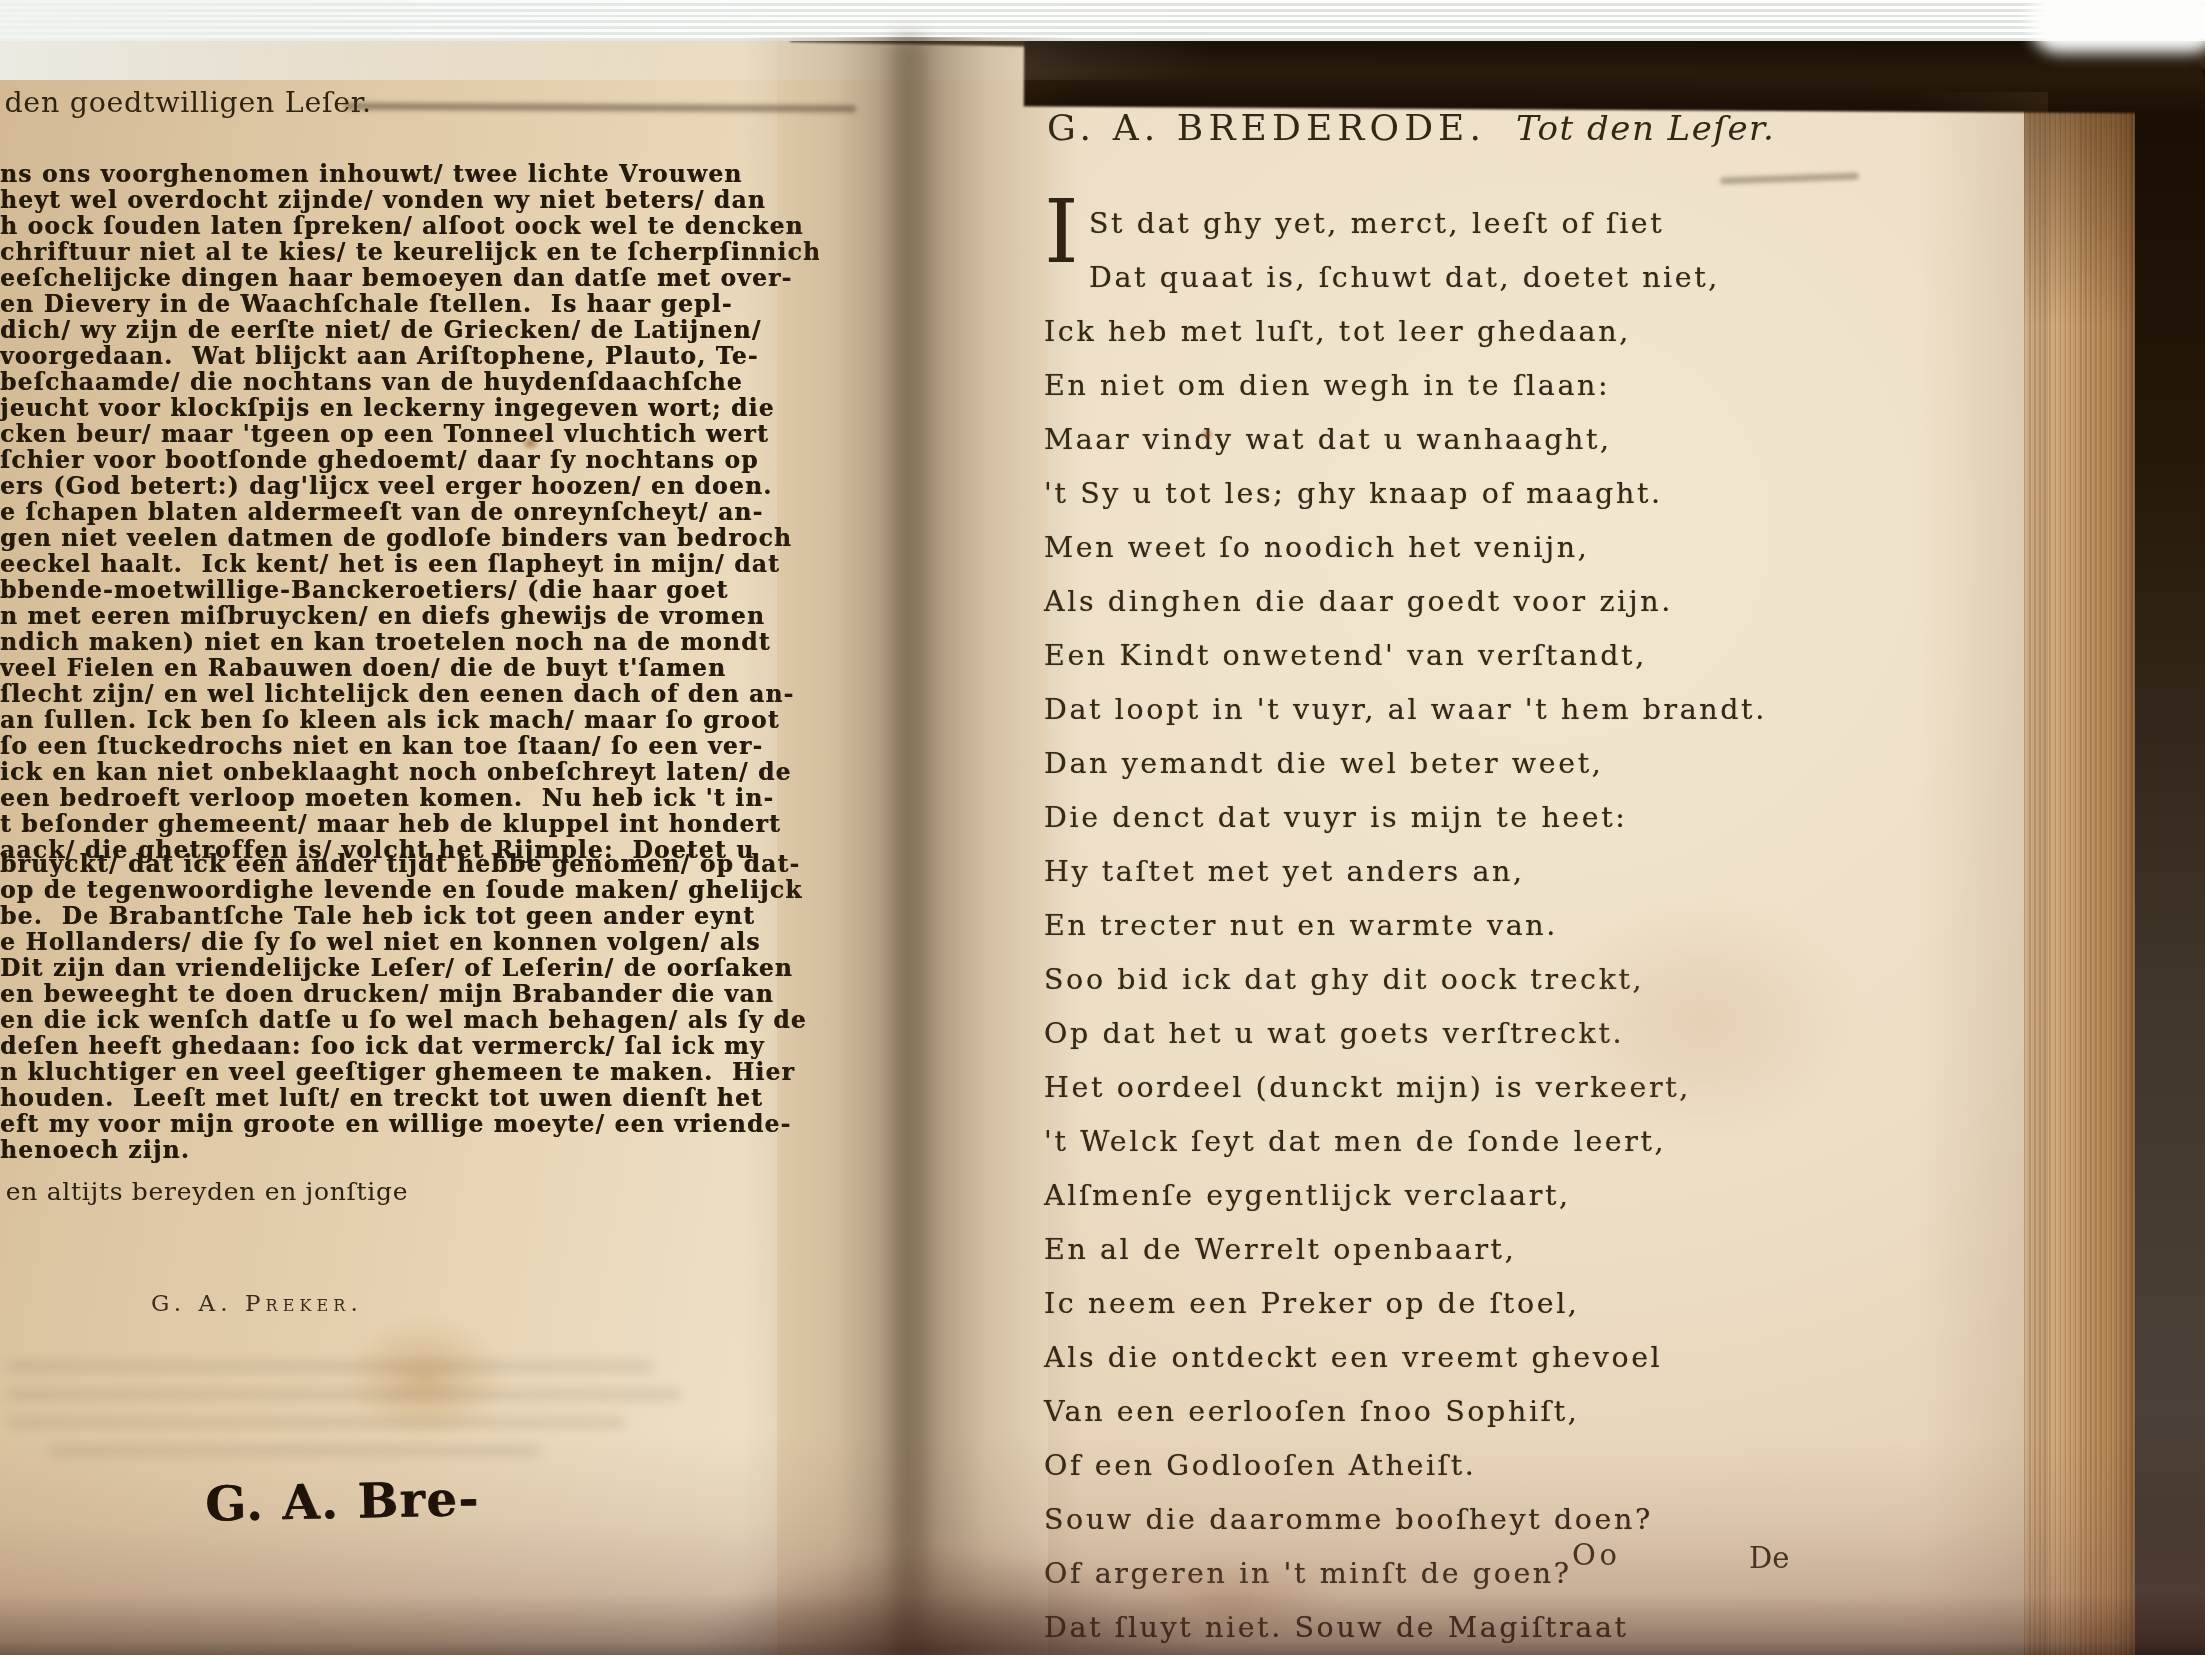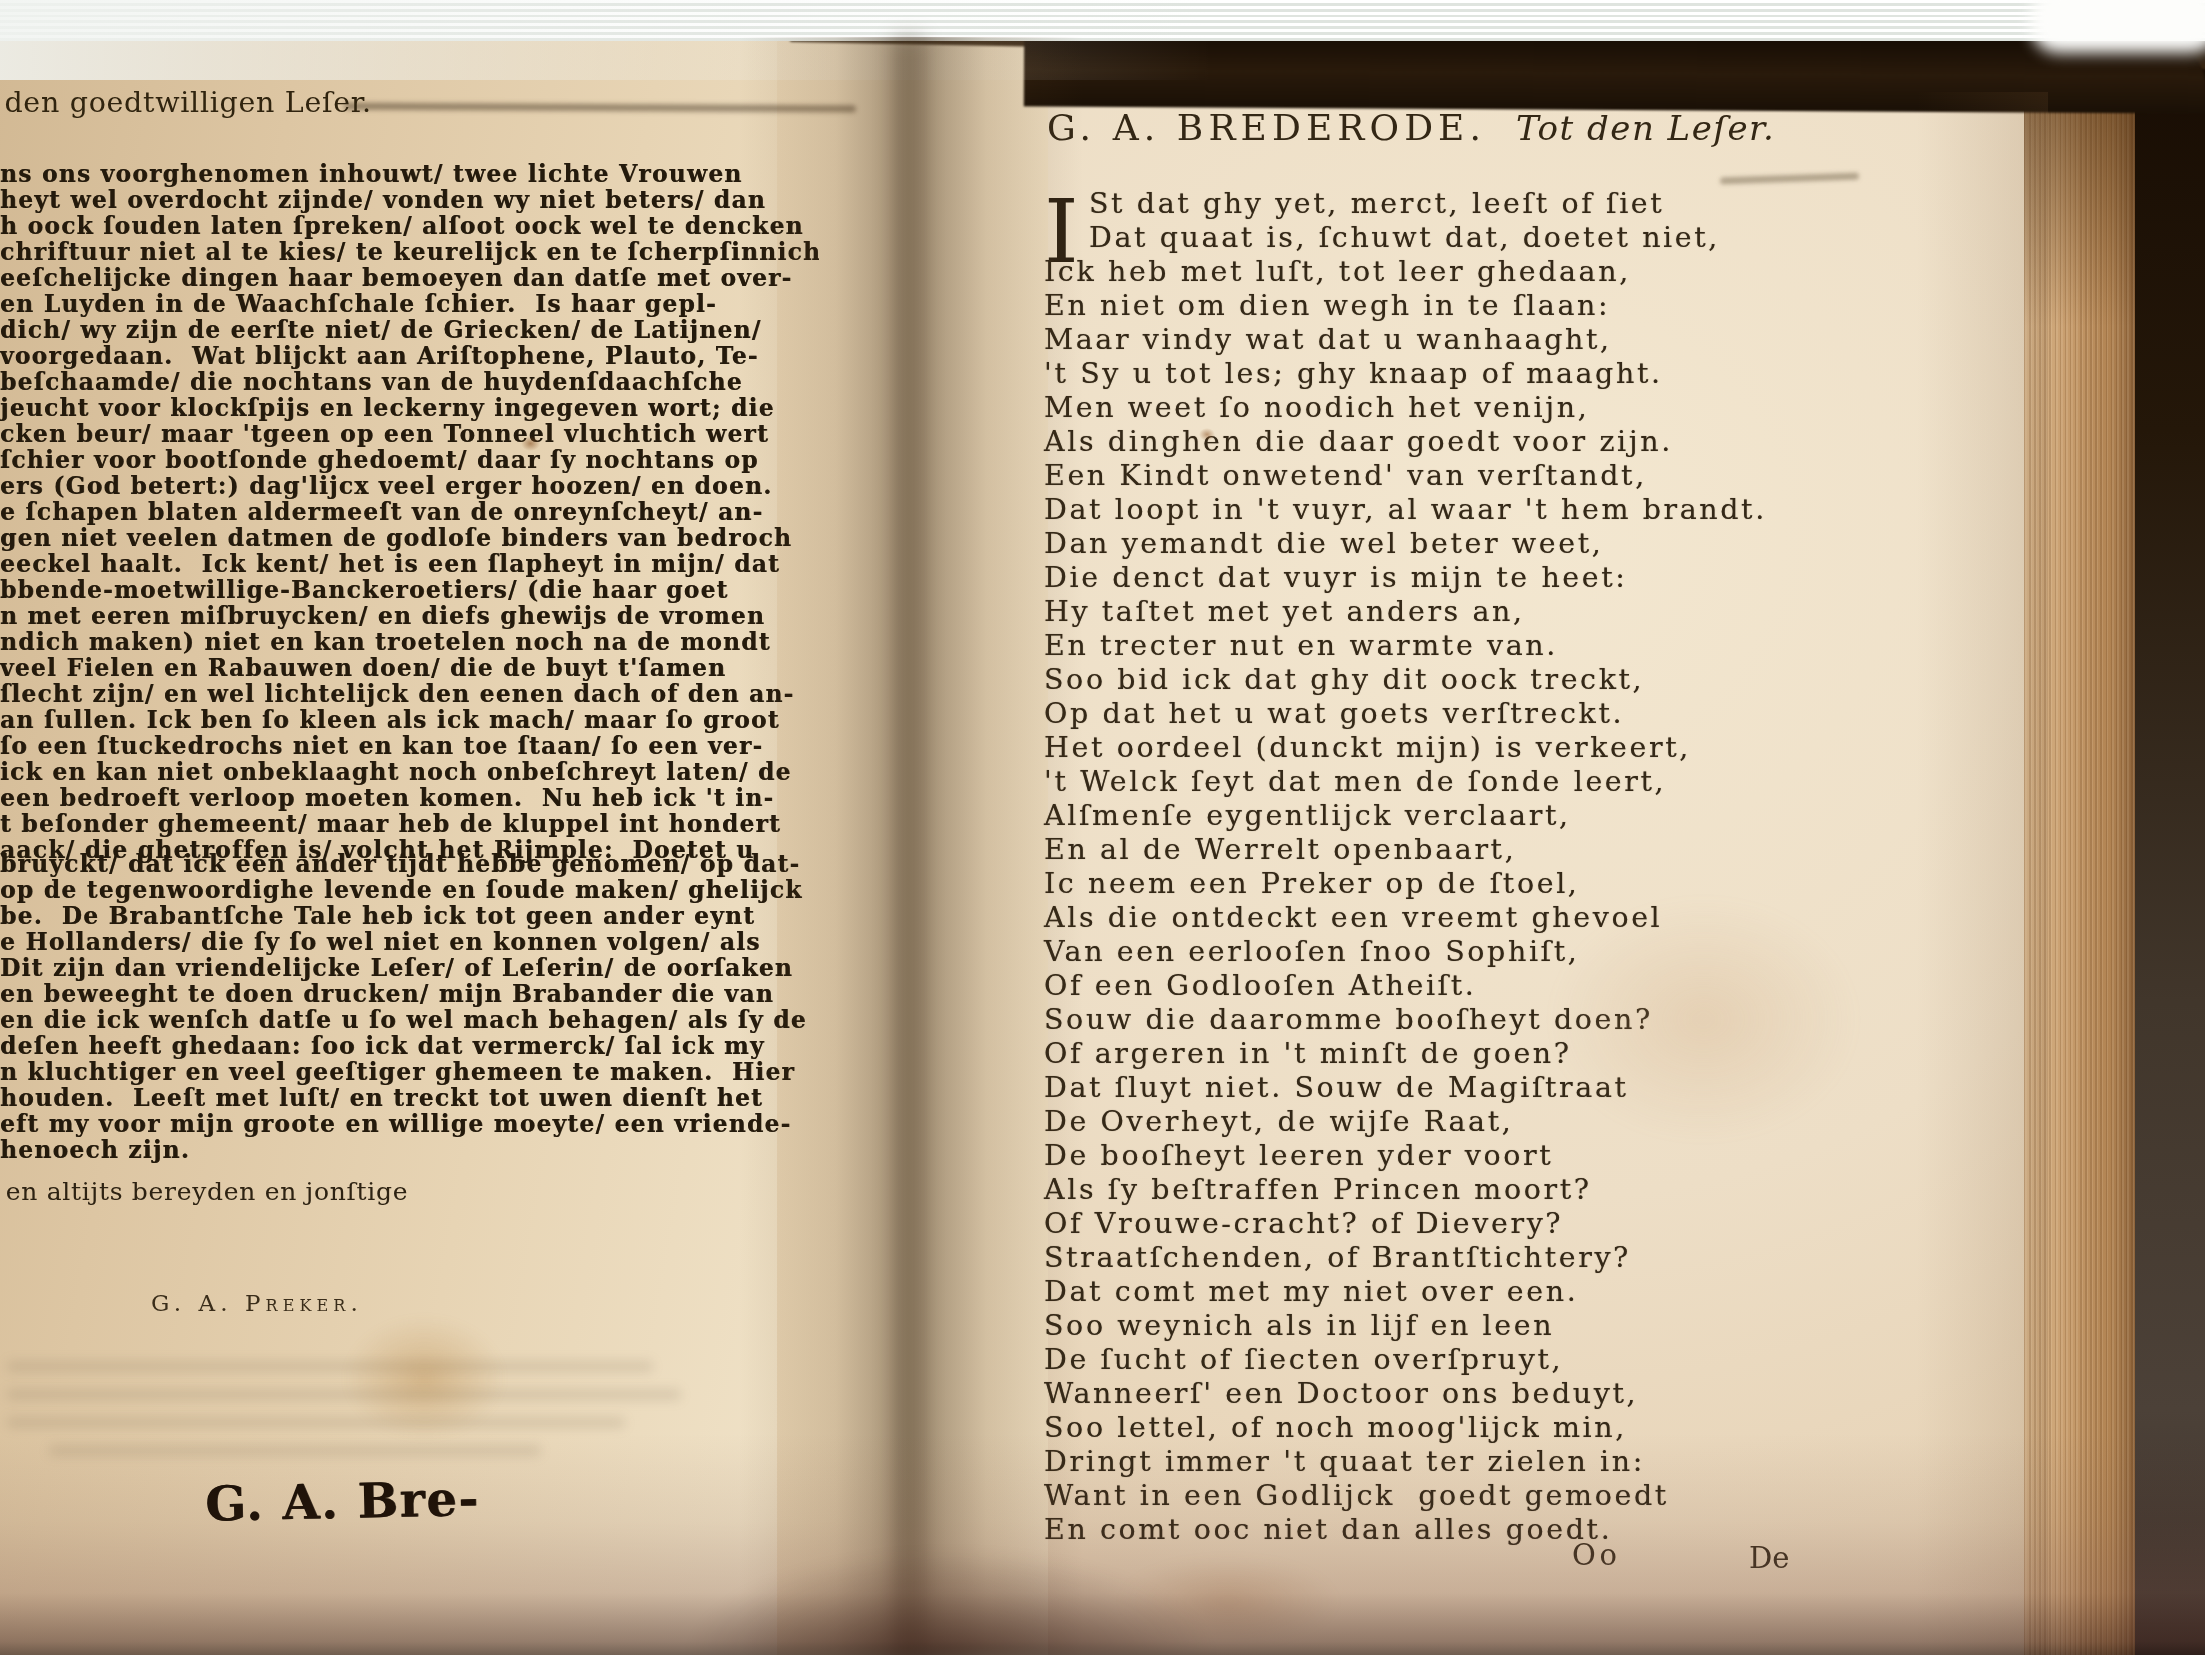--- a/index.html
+++ b/index.html
@@ -151,21 +151,21 @@
   .rp-header .dedication{
     font-size:34px; font-style:italic; letter-spacing:1.5px; color:#332715; margin-left:30px;
   }
   .poem-dropcap{
     position:absolute; left:1044px; top:192px; font-size:88px; line-height:79px;
     color:#2e2213; font-weight:400;
   }
   .poem{position:absolute; left:1044px; top:187px; width:877px;}
   .poem .poem-line{
     font-size:28.5px; line-height:34px; letter-spacing:2.6px; color:#342817;
-    white-space:pre; text-shadow:0 0 0.9px rgba(52,40,23,.55);
+    white-space:pre; text-shadow:0 0 0.9px rgba(52,40,23,.55);margin-top:20px;
   }
   .poem .poem-line:nth-child(1), .poem .poem-line:nth-child(2){padding-left:45px;}
   .rp-sig{
     position:absolute; left:1572px; top:1538px; font-size:29px; letter-spacing:3.7px;
     color:#3c2f1d; white-space:pre;
   }
   .rp-catch{
     position:absolute; left:1749px; top:1541px; font-size:29px; color:#3c2f1d; white-space:pre;
   }
 </style>
@@ -189,21 +189,21 @@
   <div class="lp-topline"></div>
 
   <div class="lp-header ink">den goedtwilligen Leſer.</div>
 
   <div class="lp-p1">
       <div class="bl-line">ns ons voorghenomen inhouwt/ twee lichte Vrouwen</div>
       <div class="bl-line">heyt wel overdocht zijnde/ vonden wy niet beters/ dan</div>
       <div class="bl-line">h oock ſouden laten ſpreken/ alſoot oock wel te dencken</div>
       <div class="bl-line">chriftuur niet al te kies/ te keurelijck en te ſcherpſinnich</div>
       <div class="bl-line">eeſchelijcke dingen haar bemoeyen dan datſe met over-</div>
-      <div class="bl-line">en Luyden in de Waachſchale ſchier.  Is haar gepl-</div>
+      <div class="bl-line">en Dievery in de Waachſchale ſtellen.  Is haar gepl-</div>
       <div class="bl-line">dich/ wy zijn de eerſte niet/ de Griecken/ de Latijnen/</div>
       <div class="bl-line">voorgedaan.  Wat blijckt aan Ariſtophene, Plauto, Te-</div>
       <div class="bl-line">beſchaamde/ die nochtans van de huydenſdaachſche</div>
       <div class="bl-line">jeucht voor klockſpijs en leckerny ingegeven wort; die</div>
       <div class="bl-line">cken beur/ maar 'tgeen op een Tonneel vluchtich wert</div>
       <div class="bl-line">ſchier voor bootſonde ghedoemt/ daar ſy nochtans op</div>
       <div class="bl-line">ers (God betert:) dag'lijcx veel erger hoozen/ en doen.</div>
       <div class="bl-line">e ſchapen blaten aldermeeſt van de onreynſcheyt/ an-</div>
       <div class="bl-line">gen niet veelen datmen de godloſe binders van bedroch</div>
       <div class="bl-line">eeckel haalt.  Ick kent/ het is een ſlapheyt in mijn/ dat</div>

